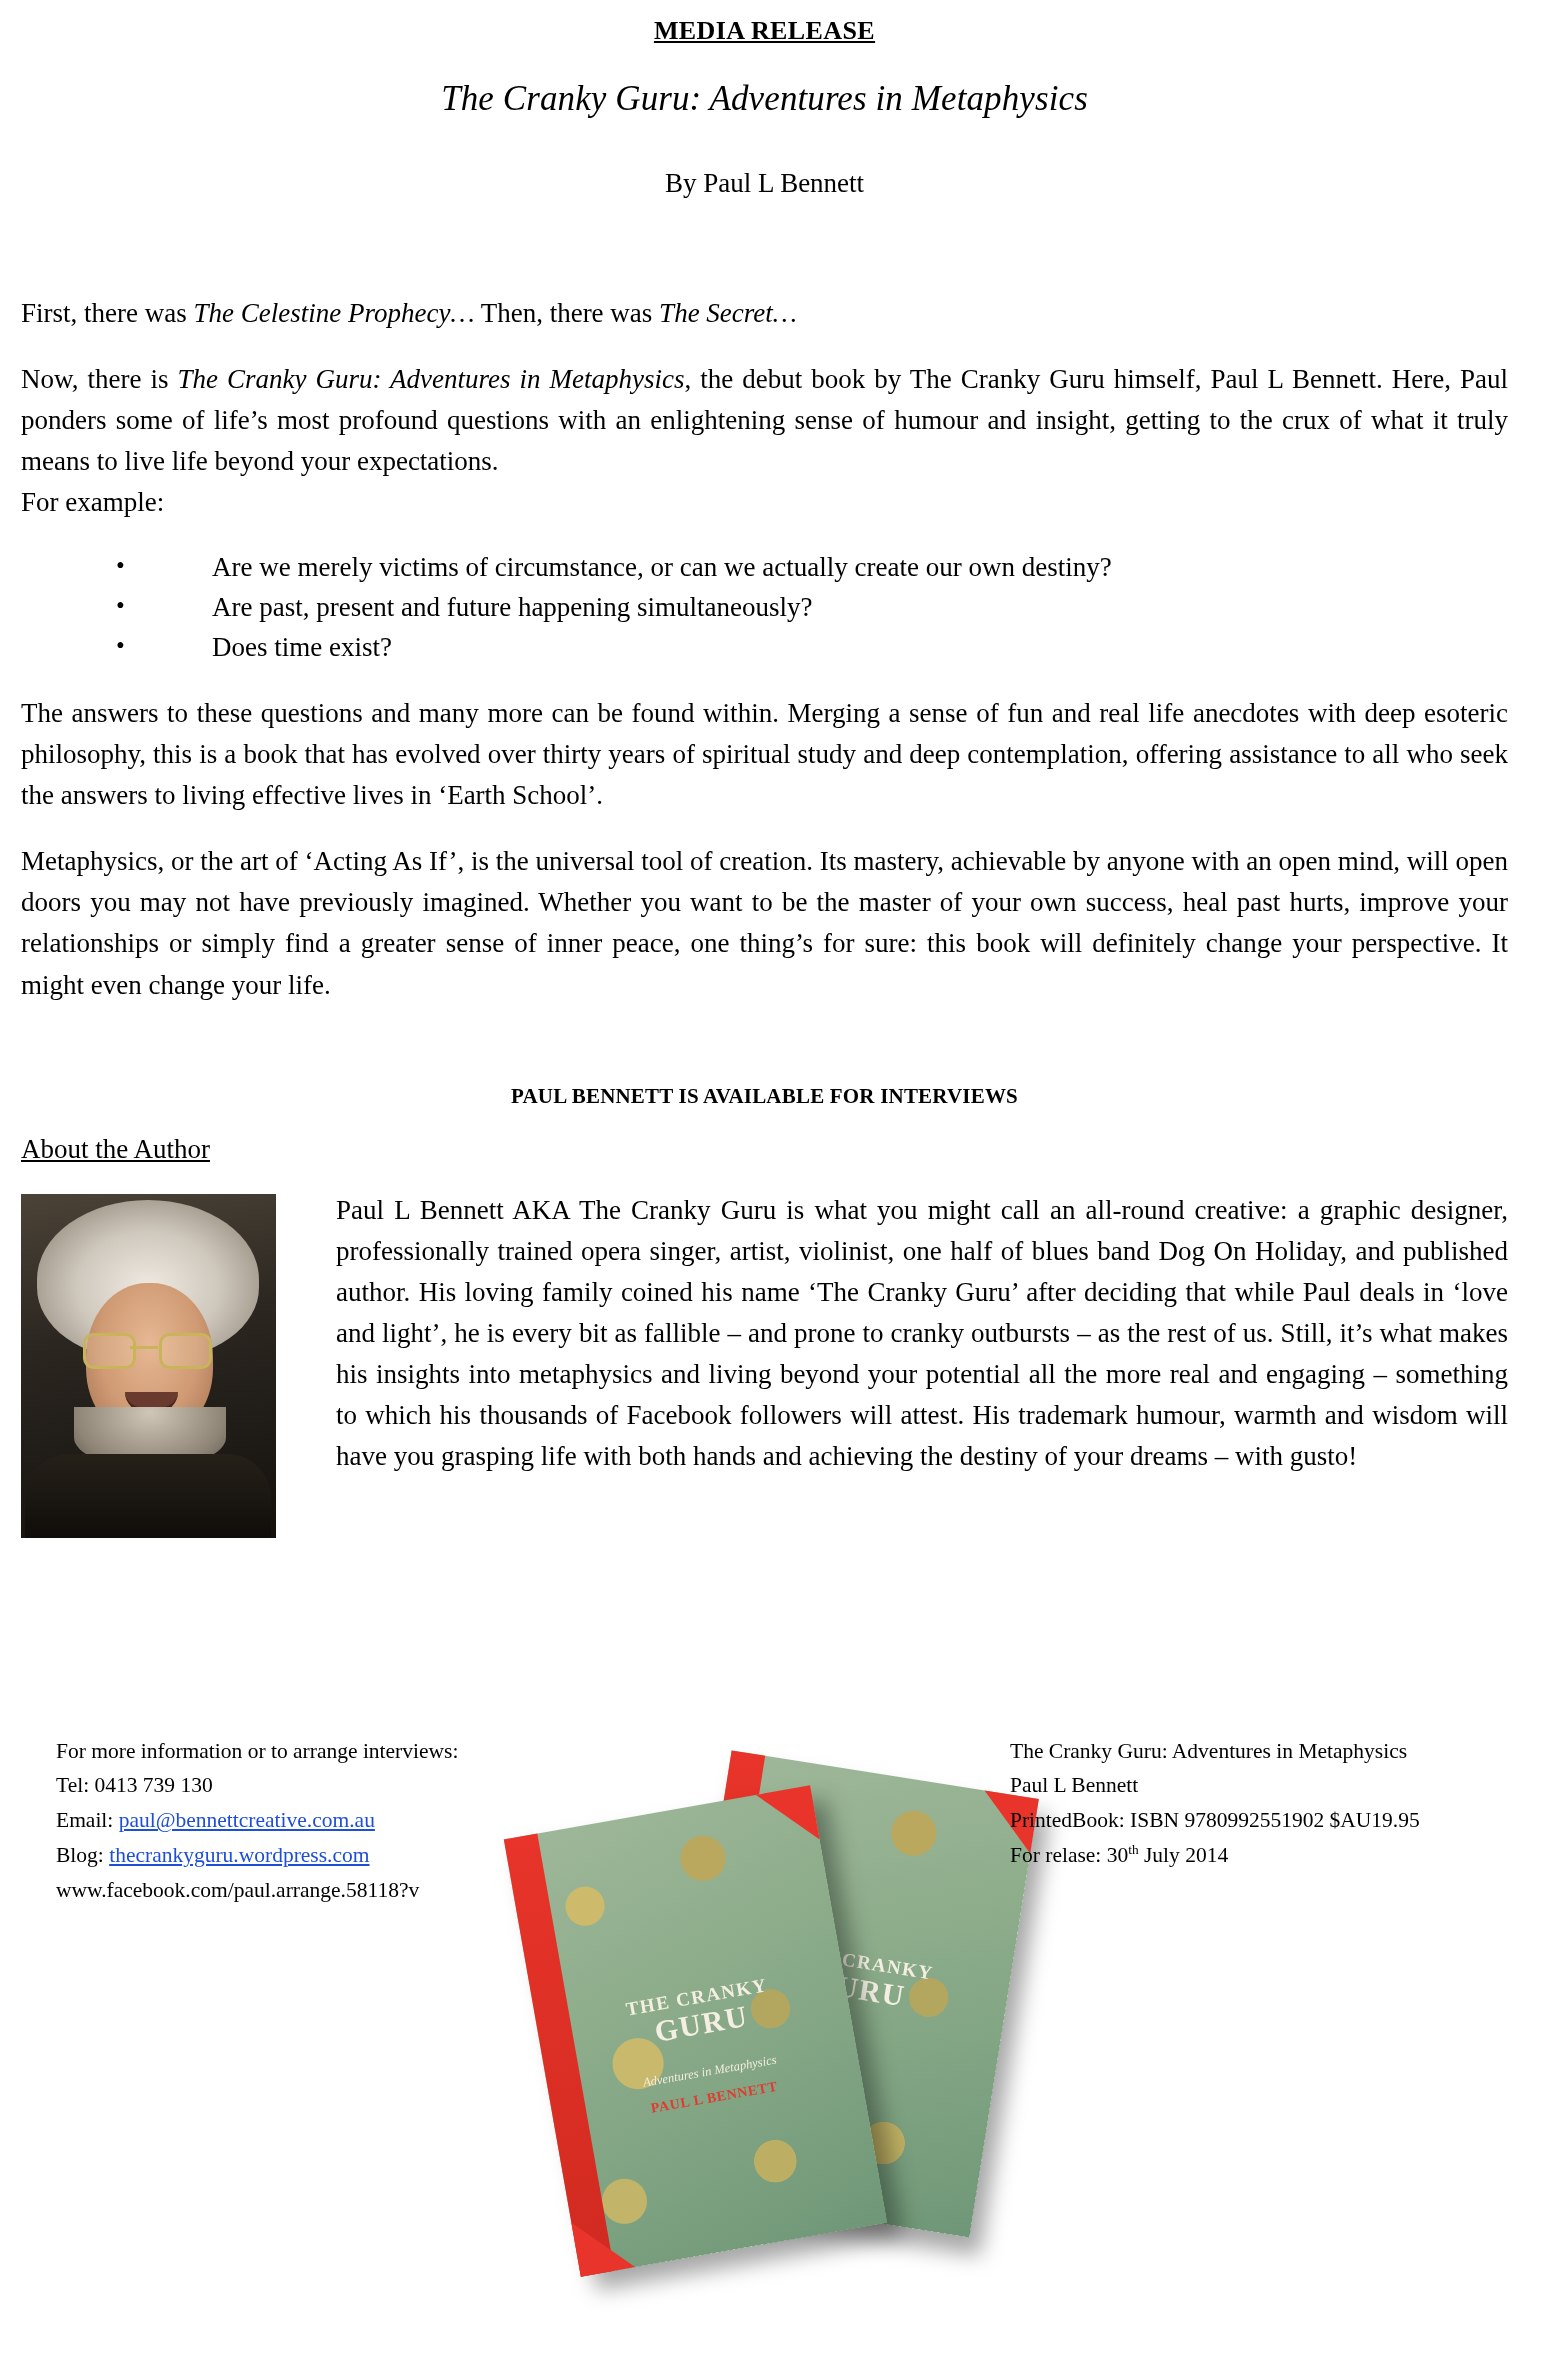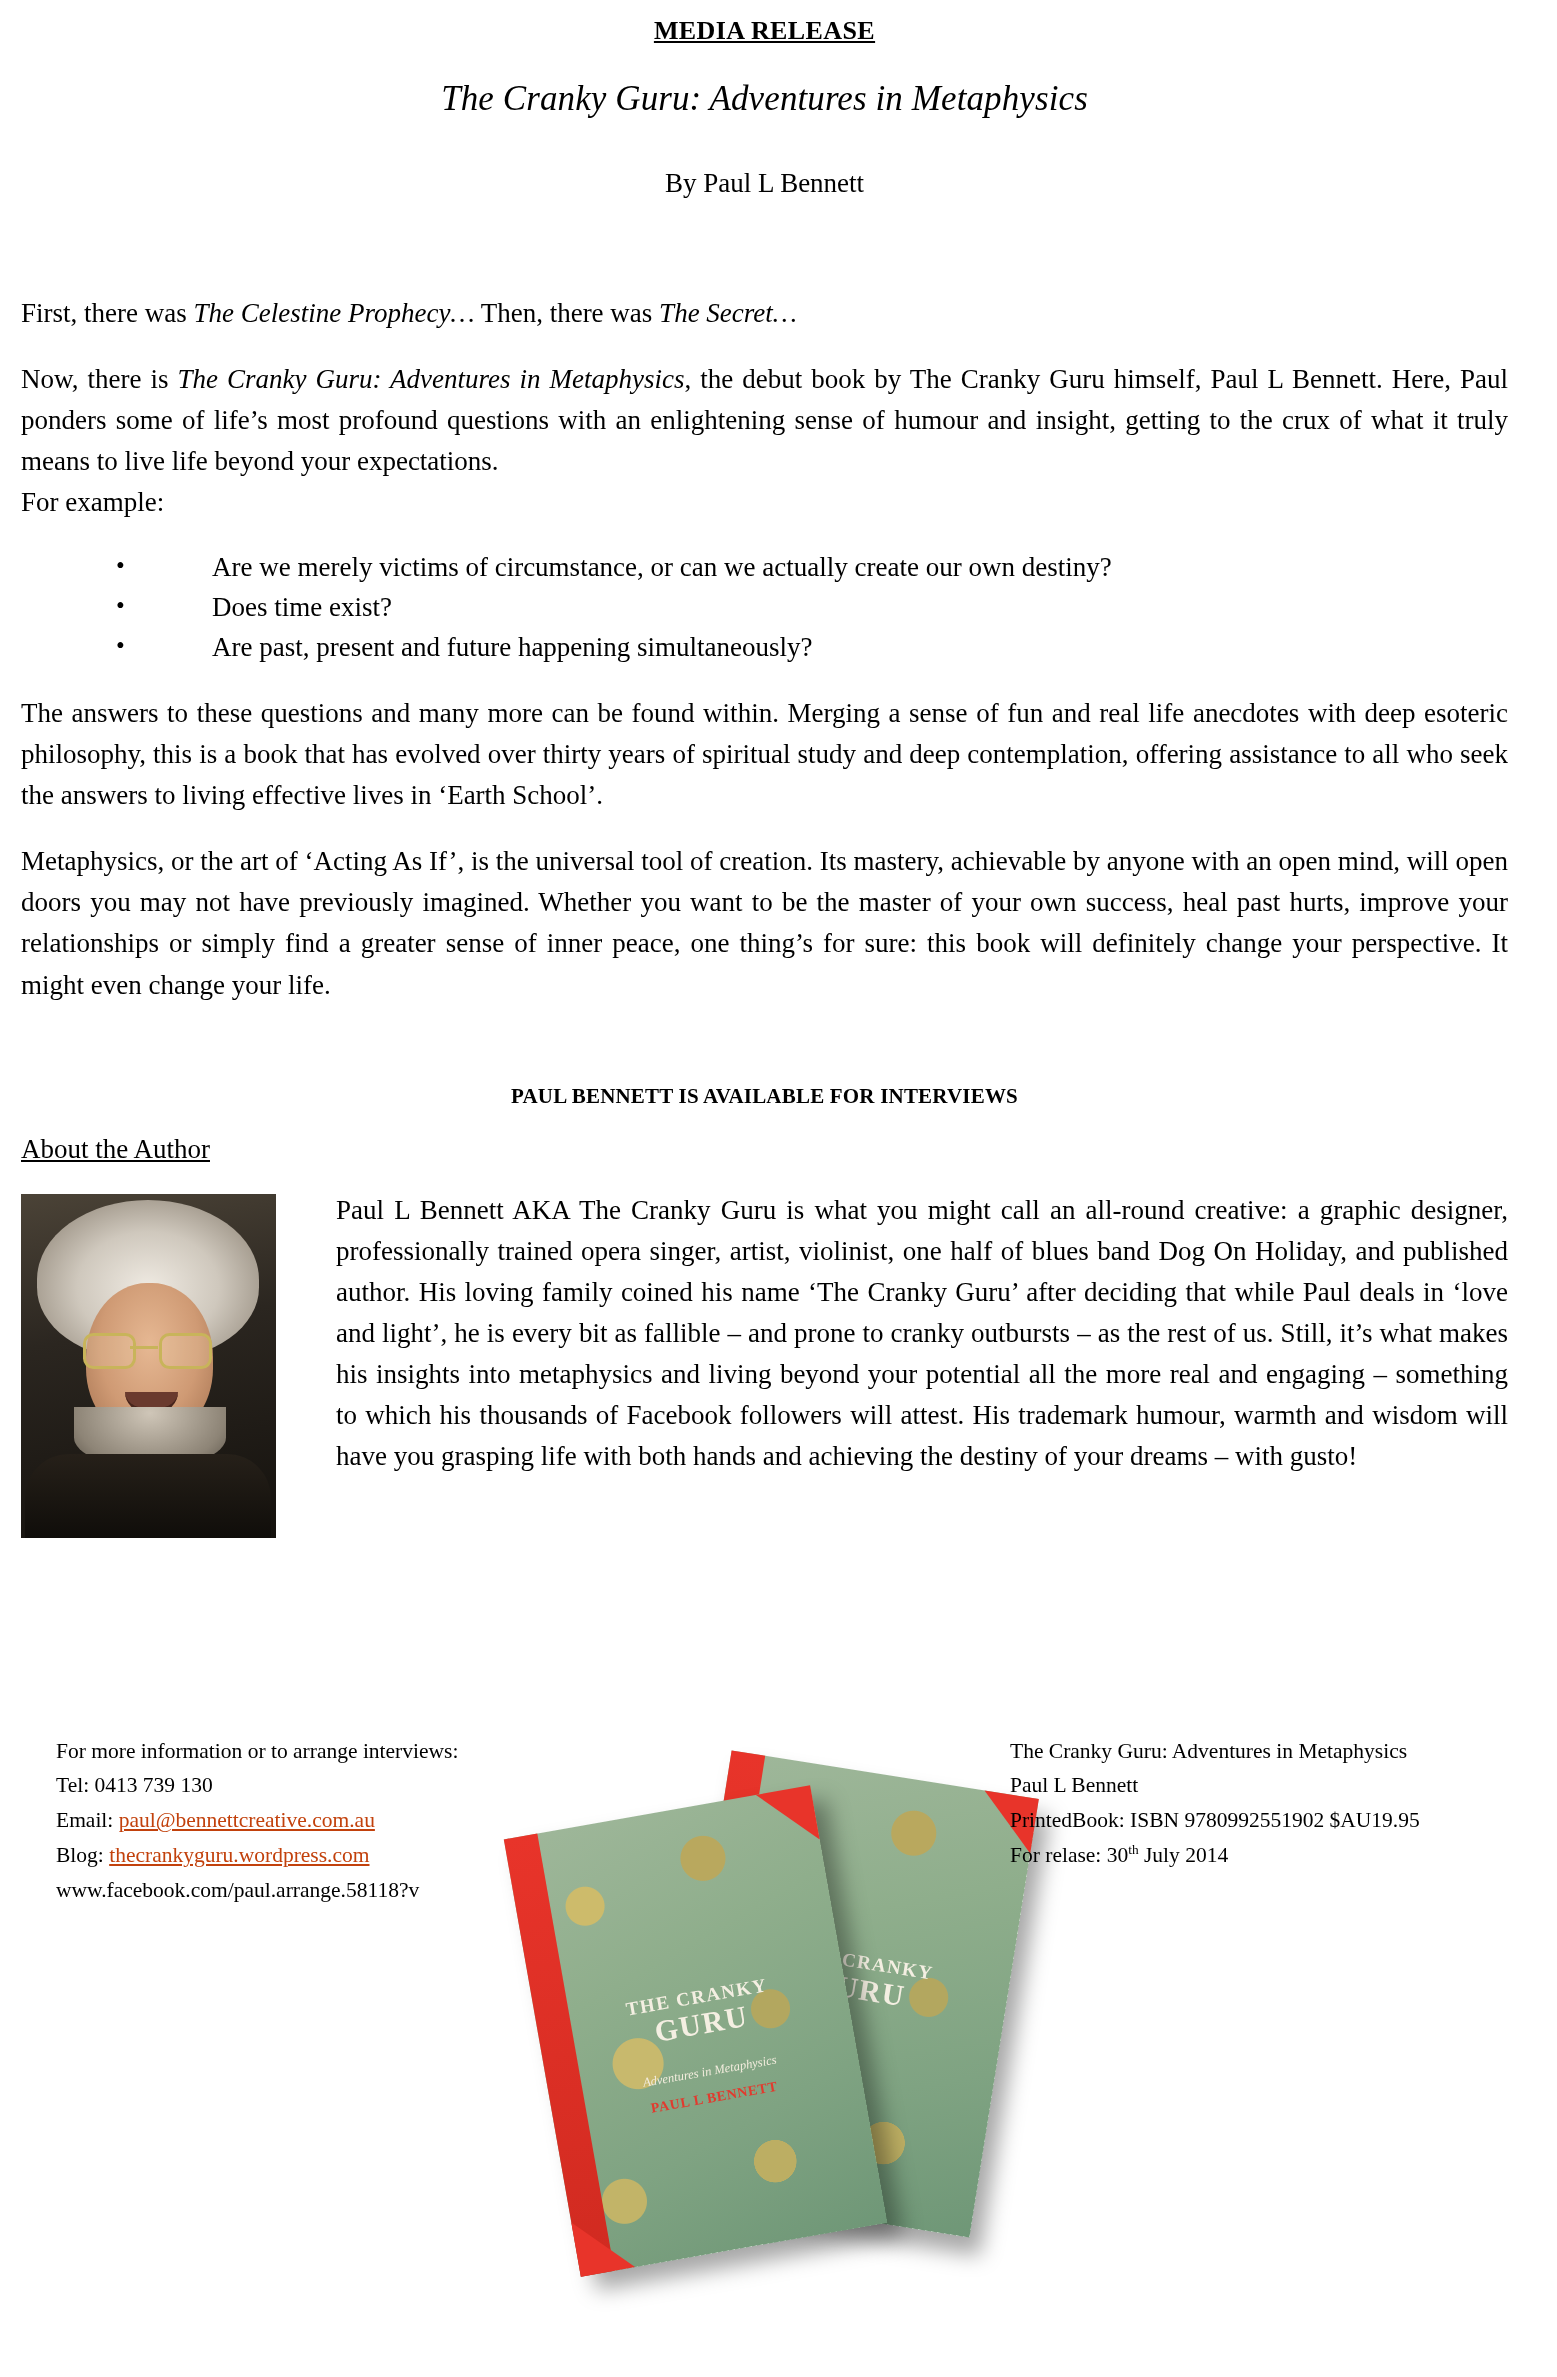--- a/index.html
+++ b/index.html
@@ -257,21 +257,21 @@
     line-height: 1.62;
     margin-left: 35px;
   }
   .footer-cols {
     display: flex;
     justify-content: flex-start;
   }
   .footer-left { width: 954px; }
   .footer-right { width: 547px; }
   .footer a, .link {
-    color: #c2410c;
+    color: #1d4ed8;
     text-decoration: underline;
   }
   sup { font-size: 0.62em; vertical-align: super; }
 </style>
 </head>
 <body>
 
 <div class="page">
 
   <div class="content">
@@ -289,22 +289,22 @@
 
     <div class="spacer-sm"></div>
 
     <p class="para"><span>Now, there is </span><span class="italic">The Cranky Guru: Adventures in Metaphysics</span><span>, the debut book by The Cranky Guru himself, Paul L Bennett. Here, Paul ponders some of life’s most profound questions with an enlightening sense of humour and insight, getting to the crux of what it truly means to live life beyond your expectations.</span></p>
     <p class="para">For example:</p>
 
     <div class="spacer-sm"></div>
 
     <ul class="questions">
       <li>Are we merely victims of circumstance, or can we actually create our own destiny?</li>
+      <li>Are past, present and future happening simultaneously?</li>
       <li>Does time exist?</li>
-      <li>Are past, present and future happening simultaneously?</li>
     </ul>
 
     <div class="spacer-sm"></div>
 
     <p class="para">The answers to these questions and many more can be found within. Merging a sense of fun and real life anecdotes with deep esoteric philosophy, this is a book that has evolved over thirty years of spiritual study and deep contemplation, offering assistance to all who seek the answers to living effective lives in ‘Earth School’.</p>
 
     <div class="spacer-sm"></div>
 
     <p class="para">Metaphysics, or the art of ‘Acting As If’, is the universal tool of creation. Its mastery, achievable by anyone with an open mind, will open doors you may not have previously imagined. Whether you want to be the master of your own success, heal past hurts, improve your relationships or simply find a greater sense of inner peace, one thing’s for sure: this book will definitely change your perspective. It might even change your life.</p>
 

